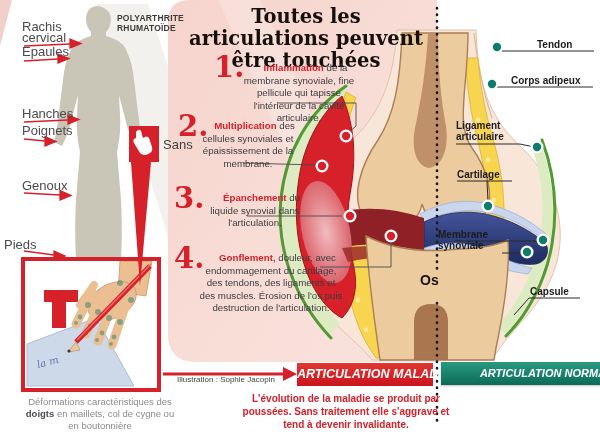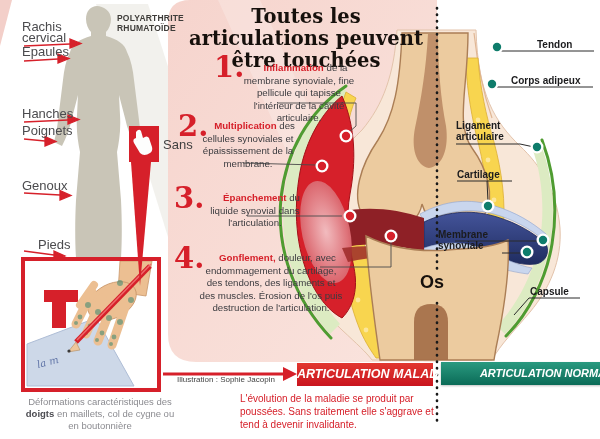--- a/index.html
+++ b/index.html
@@ -9,27 +9,27 @@
   .abs{position:absolute;}
   .cond{width:82px;font-weight:bold;font-size:8.5px;line-height:10px;color:#3e3c39;letter-spacing:.2px;}
   .title{width:256px;text-align:center;font-family:"DejaVu Serif","Liberation Serif",serif;
          font-weight:800;font-size:19.5px;line-height:22px;color:#16100c;}
   .blbl{font-size:13px;line-height:10.5px;color:#4b4b4e;}
   .step-num{font-family:"DejaVu Serif","Liberation Serif",serif;font-weight:800;font-size:29px;
             line-height:28px;color:#d6202a;}
   .stext{font-size:9.7px;line-height:12.6px;color:#3c3c40;text-align:center;}
   .stext b{color:#d6202a;margin-left:13px;}
   .jlbl{font-weight:bold;font-size:10px;line-height:11px;color:#1b1b1d;}
-  .os{font-weight:bold;font-size:18px;color:#16100c;}
+  .os{font-weight:bold;font-size:14px;color:#16100c;}
   .banner{height:23px;line-height:23px;text-align:center;color:#fff;font-weight:bold;
           font-style:italic;white-space:nowrap;}
   .banner.red{background:linear-gradient(180deg,#e23730 0%,#c9141e 100%);font-size:12.5px;width:136px;}
   .banner.teal{background:linear-gradient(180deg,#2a9a80 0%,#0b6b57 100%);font-size:11px;width:156px;
                border-radius:0;box-shadow:0 1px 2px rgba(0,0,0,.25);padding-left:31px;}
-  .warning{width:212px;font-weight:normal;font-size:10px;line-height:13px;color:#d6202a;}
+  .warning{width:212px;text-align:center;font-weight:bold;font-size:10px;line-height:13px;color:#d6202a;}
   .credit{font-size:8px;color:#434343;padding-left:17px;}
   .caption{width:160px;text-align:center;font-size:9.5px;line-height:12px;color:#8b8b90;}
   .caption b{color:#4c4c52;}
 </style>
 </head>
 <body>
 
 <div class="stage">
 
 <svg class="base" width="600" height="439" viewBox="0 0 600 439">
@@ -258,21 +258,21 @@
 
 <div class="abs cond" style="left:117px;top:13px">POLYARTHRITE RHUMATOÏDE</div>
 <div class="abs title" style="left:178px;top:6px">Toutes les articulations peuvent être touchées</div>
 
 <div class="abs blbl" style="left:22px;top:22px;width:52px">Rachis cervical</div>
 <div class="abs blbl" style="left:22px;top:47px">Epaules</div>
 <div class="abs blbl" style="left:22px;top:109px">Hanches</div>
 <div class="abs blbl" style="left:22px;top:126px">Poignets</div>
 <div class="abs blbl" style="left:163px;top:140px;color:#3f3f3f">Sans</div>
 <div class="abs blbl" style="left:22px;top:181px">Genoux</div>
-<div class="abs blbl" style="left:38px;top:240px">Pieds</div>
+<div class="abs blbl" style="left:4px;top:240px">Pieds</div>
 
 <div class="abs step-num" style="left:214px;top:53px">1.</div>
 <div class="abs stext" style="left:237px;top:62px;width:124px">
   <b>Inflammation</b><span> de la membrane synoviale, fine pellicule qui tapisse l'intérieur de la cavité articulaire.</span></div>
 
 <div class="abs step-num" style="left:178px;top:112px">2.</div>
 <div class="abs stext" style="left:187px;top:120px;width:122px">
   <b>Multiplication</b><span> des cellules synoviales et épaississement de la membrane.</span></div>
 
 <div class="abs step-num" style="left:174px;top:184px">3.</div>

